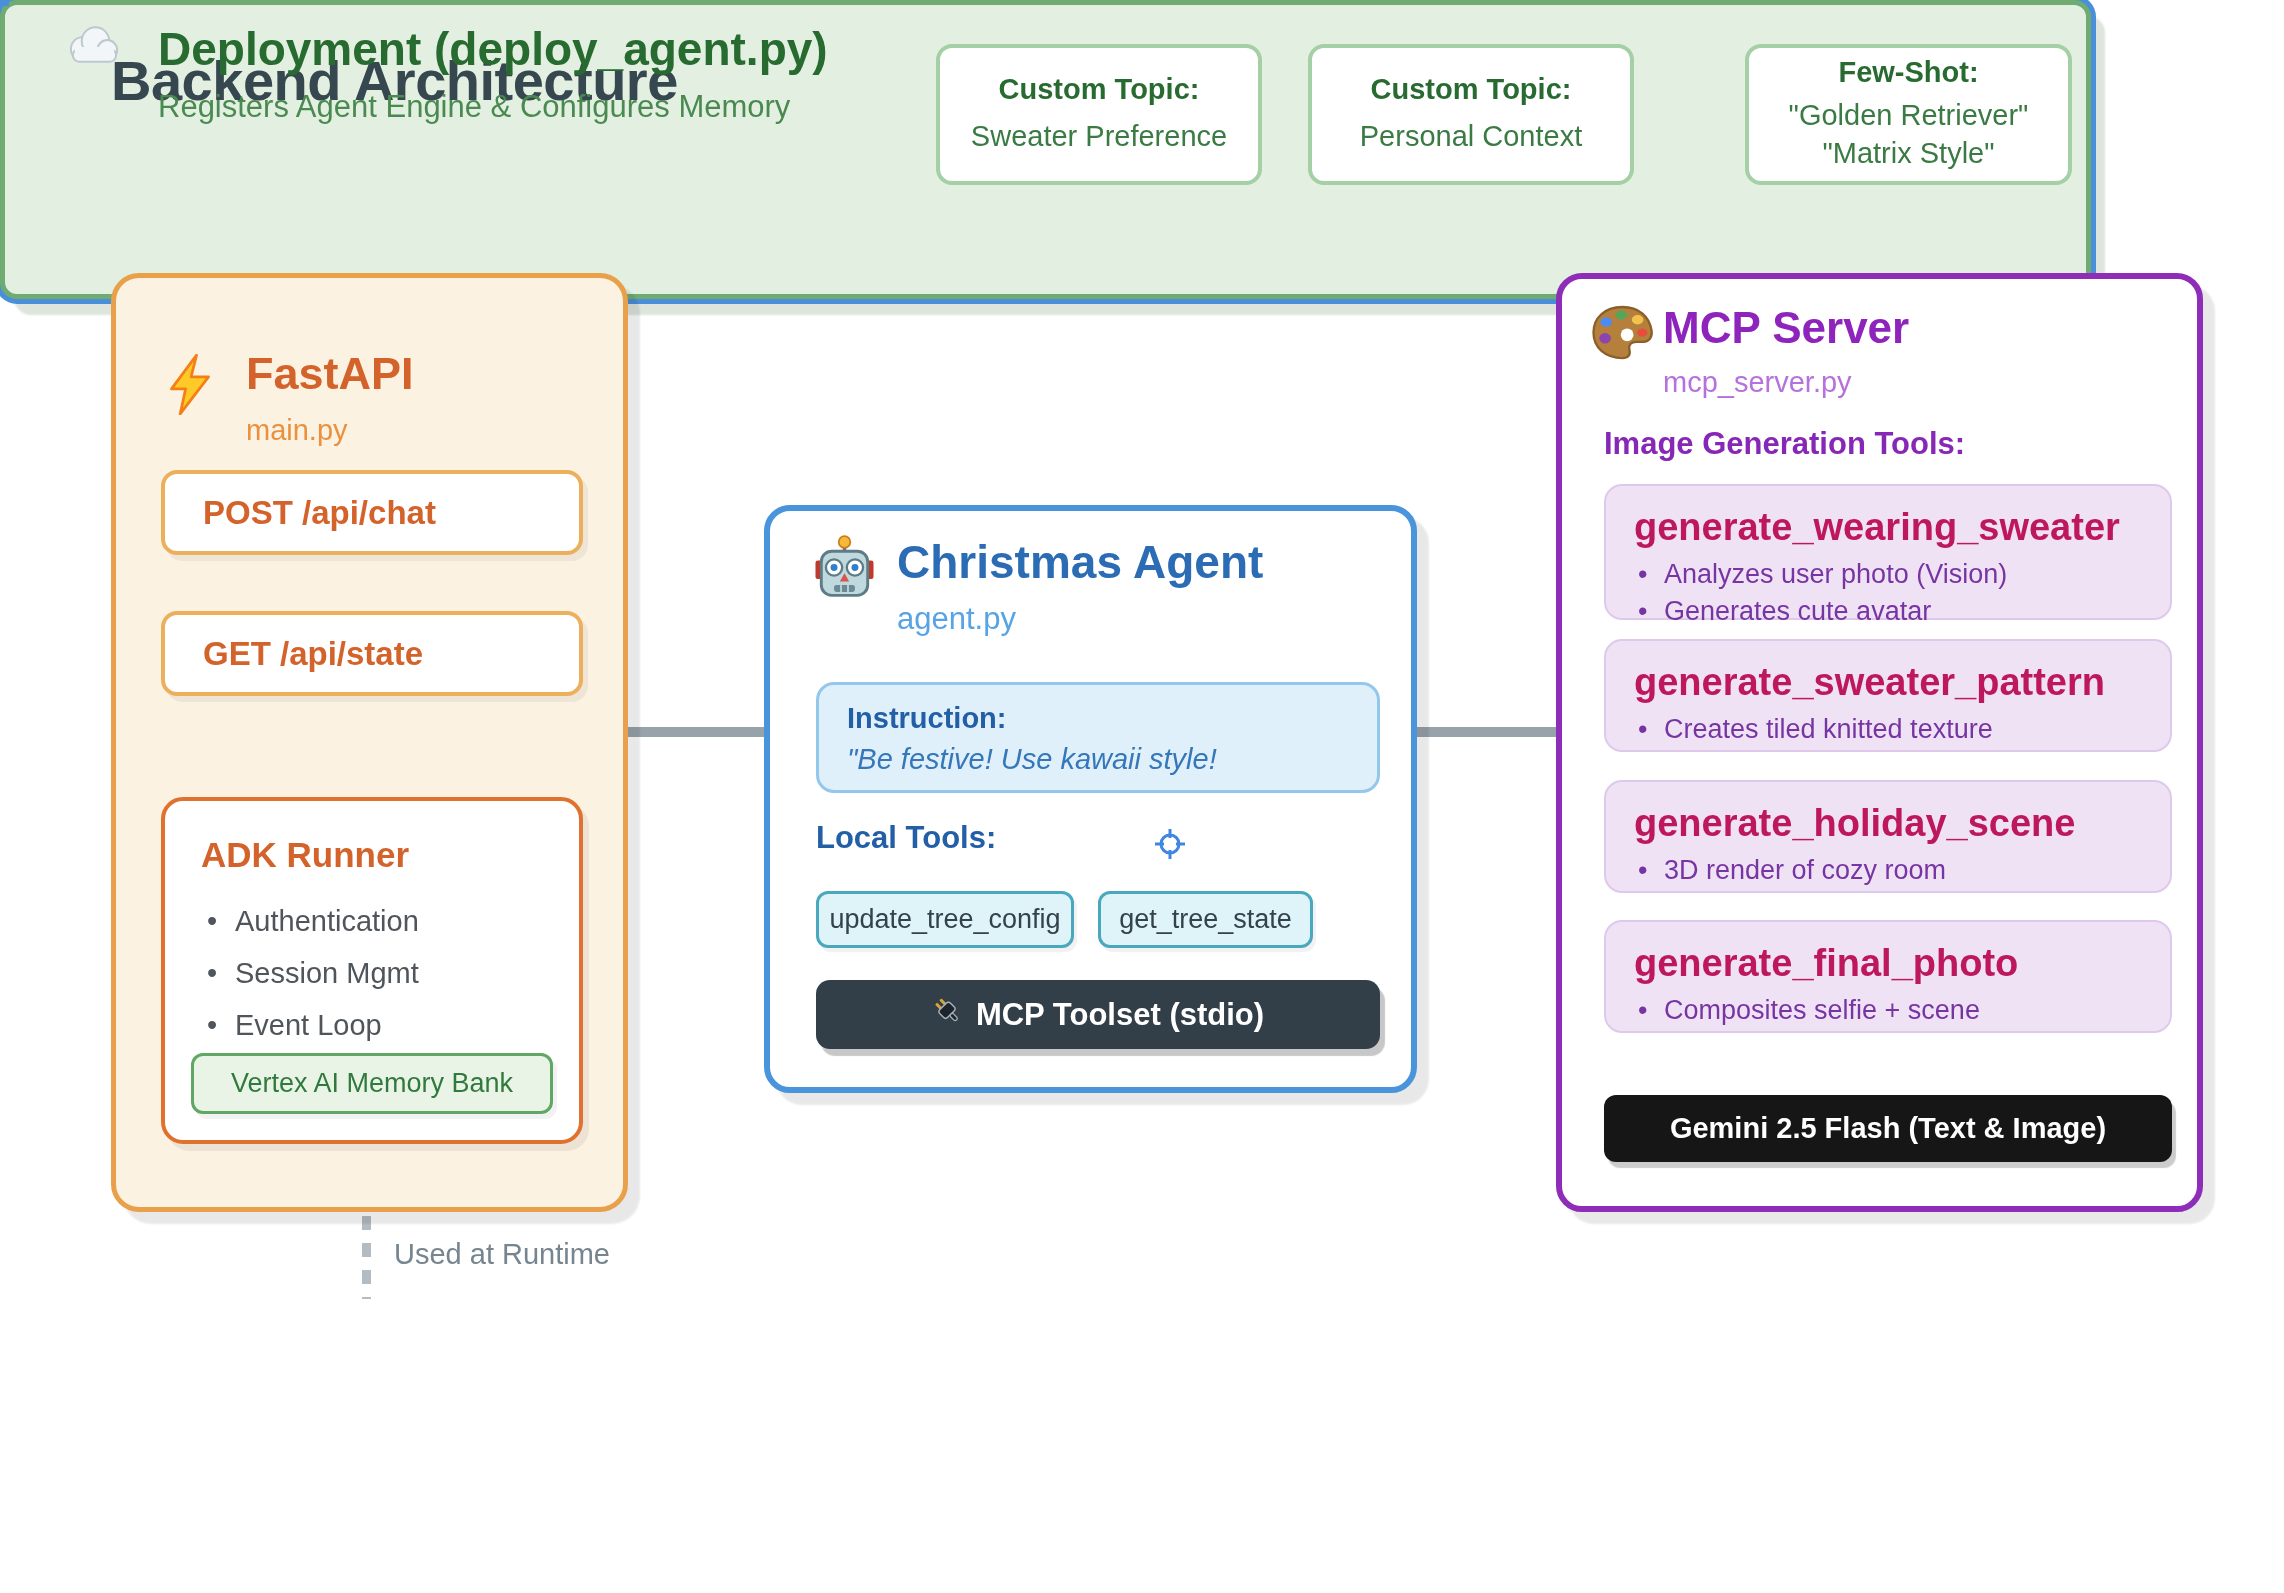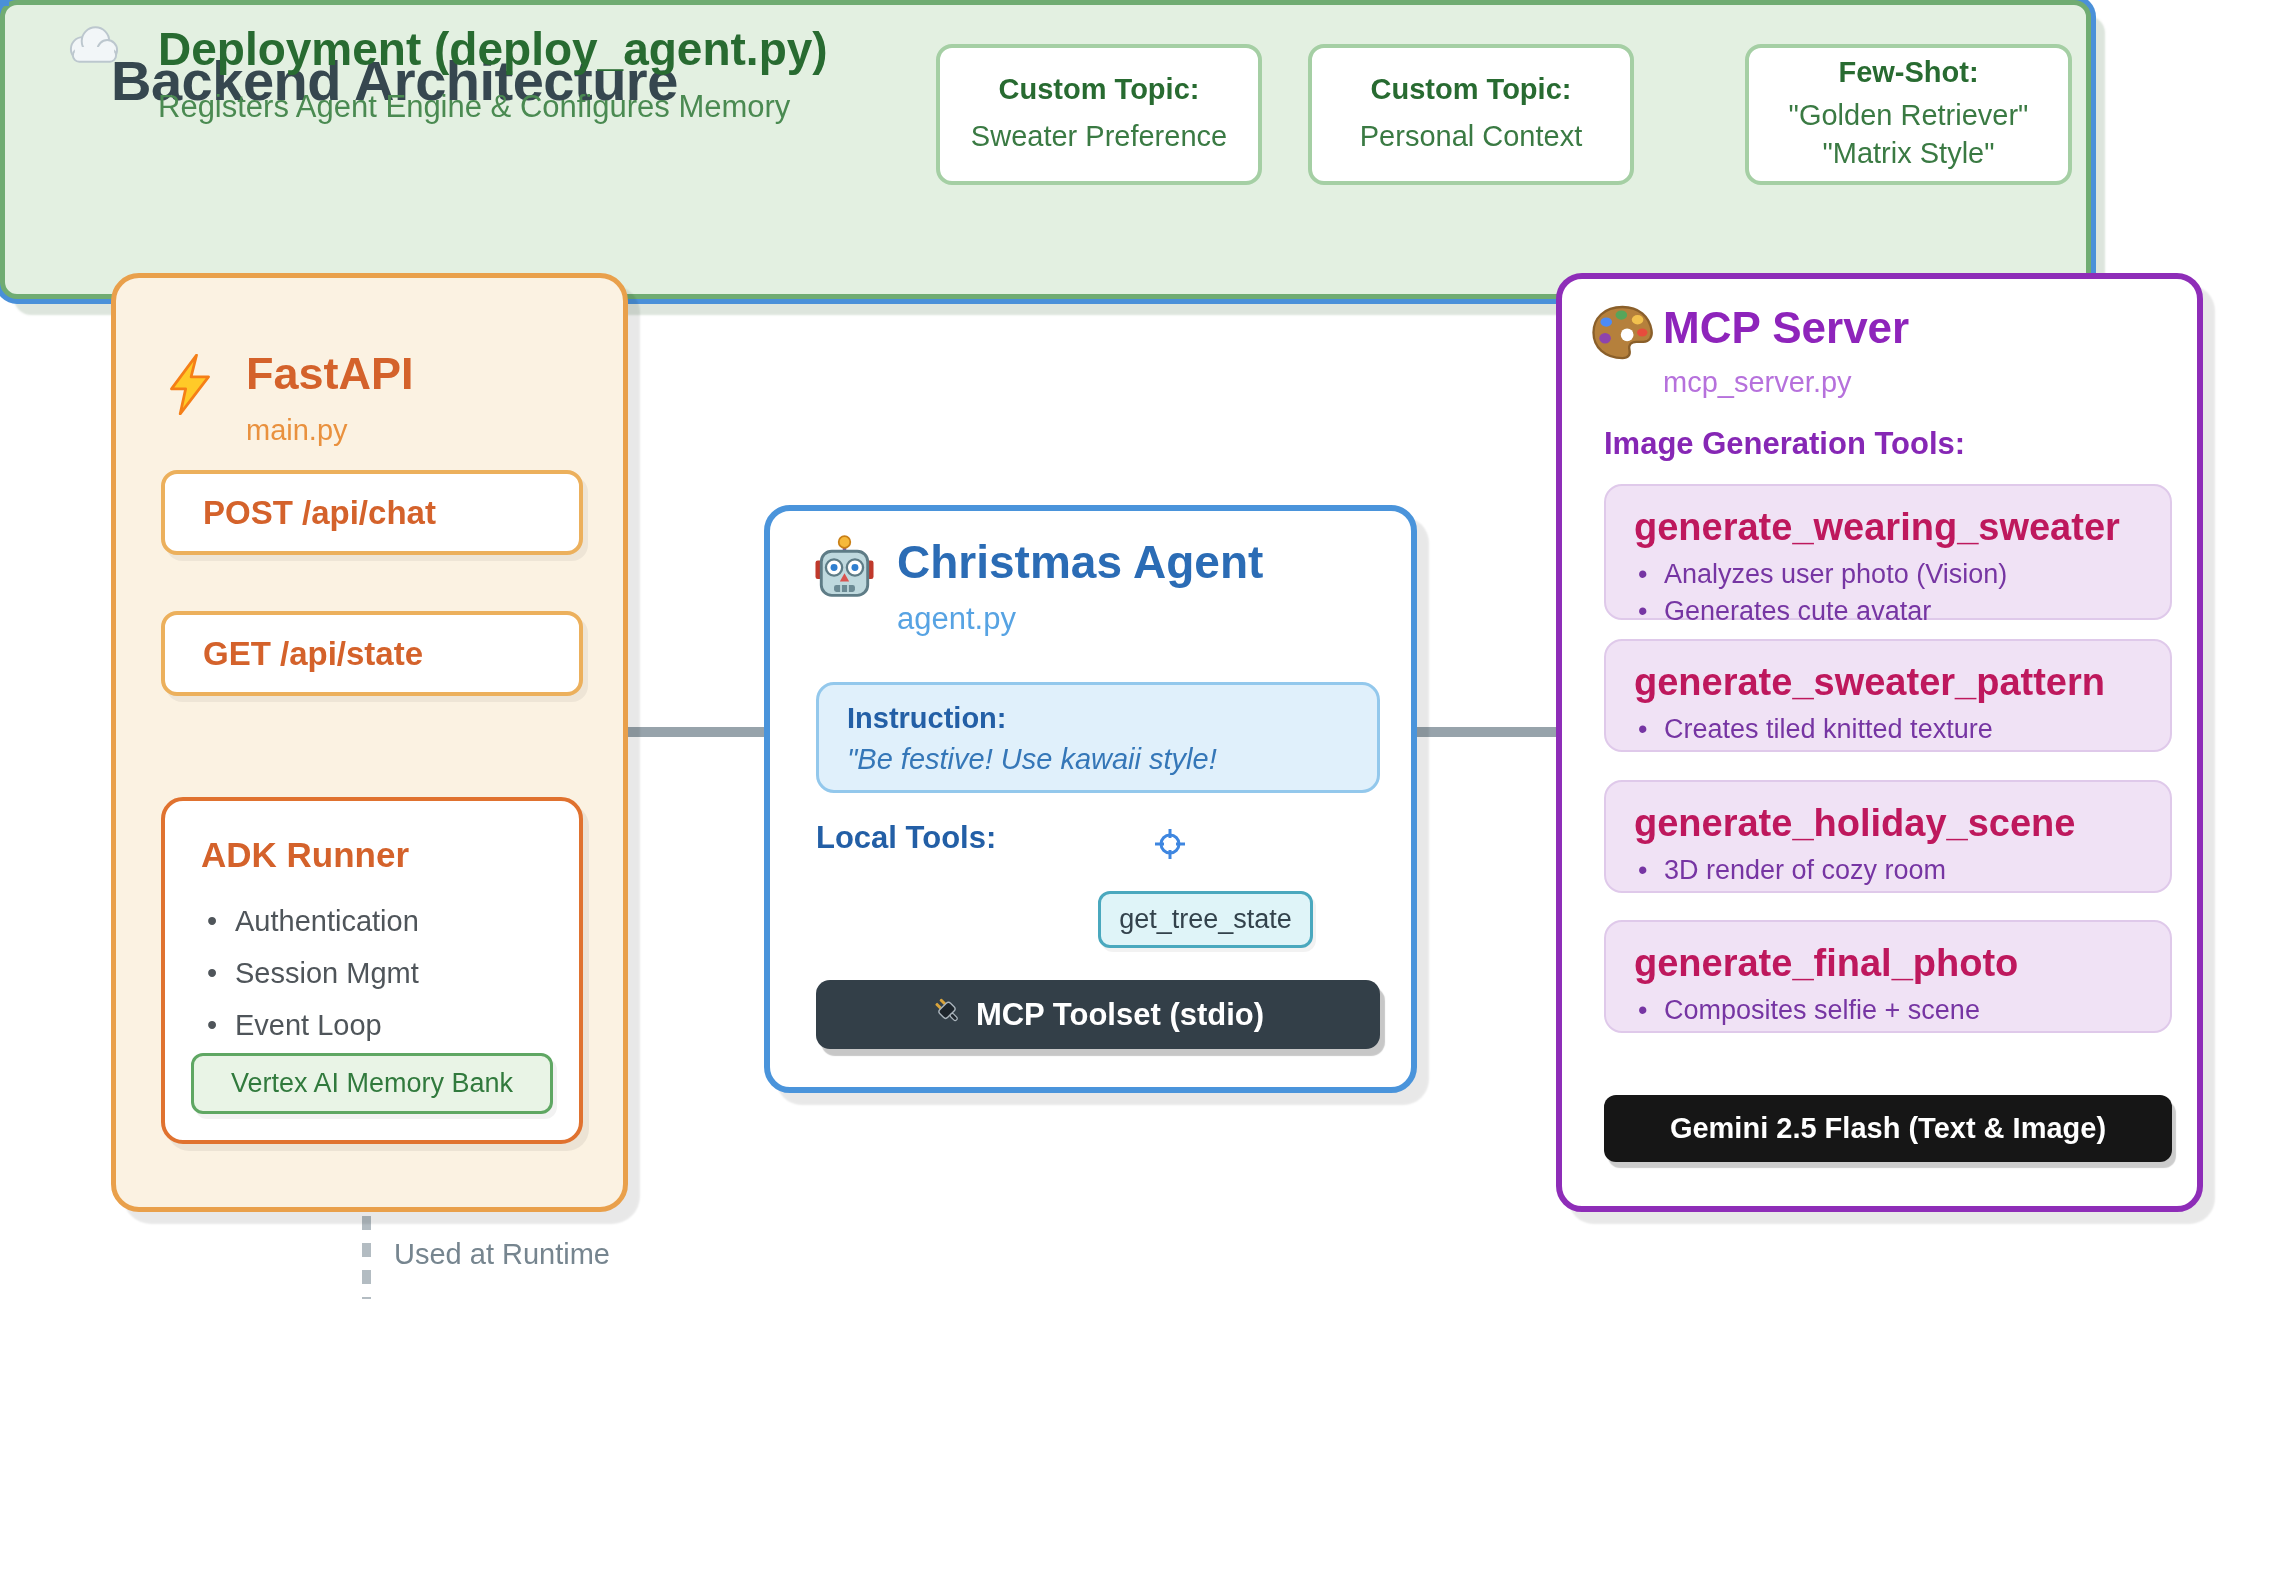--- a/index.html
+++ b/index.html
@@ -161,20 +161,21 @@
     <div class="localtools-lbl">Local Tools:</div>
     <span class="crosshair icon">
       <svg width="36" height="36" viewBox="0 0 36 36">
         <circle cx="18" cy="18" r="9" fill="none" stroke="#3e86e0" stroke-width="3"></circle>
         <line x1="18" y1="3" x2="18" y2="12" stroke="#3e86e0" stroke-width="3"></line>
         <line x1="18" y1="24" x2="18" y2="33" stroke="#3e86e0" stroke-width="3"></line>
         <line x1="3" y1="18" x2="12" y2="18" stroke="#3e86e0" stroke-width="3"></line>
         <line x1="24" y1="18" x2="33" y2="18" stroke="#3e86e0" stroke-width="3"></line>
       </svg>
     </span>
+    <div class="tool-chip t1">update_tree_config</div>
     <div class="tool-chip t2">get_tree_state</div>
     <div class="toolset-bar">
       <span class="icon">
         <svg width="30" height="30" viewBox="0 0 30 30">
           <g transform="rotate(-45 15 15)">
             <rect x="11" y="2" width="3" height="8" rx="1" fill="#d9a43b"></rect>
             <rect x="17" y="2" width="3" height="8" rx="1" fill="#d9a43b"></rect>
             <rect x="8" y="9" width="15" height="11" rx="3" fill="#1d252c" stroke="#aab4bc" stroke-width="1.4"></rect>
             <rect x="13.5" y="20" width="4" height="8" rx="2" fill="#1d252c" stroke="#aab4bc" stroke-width="1.2"></rect>
           </g>

